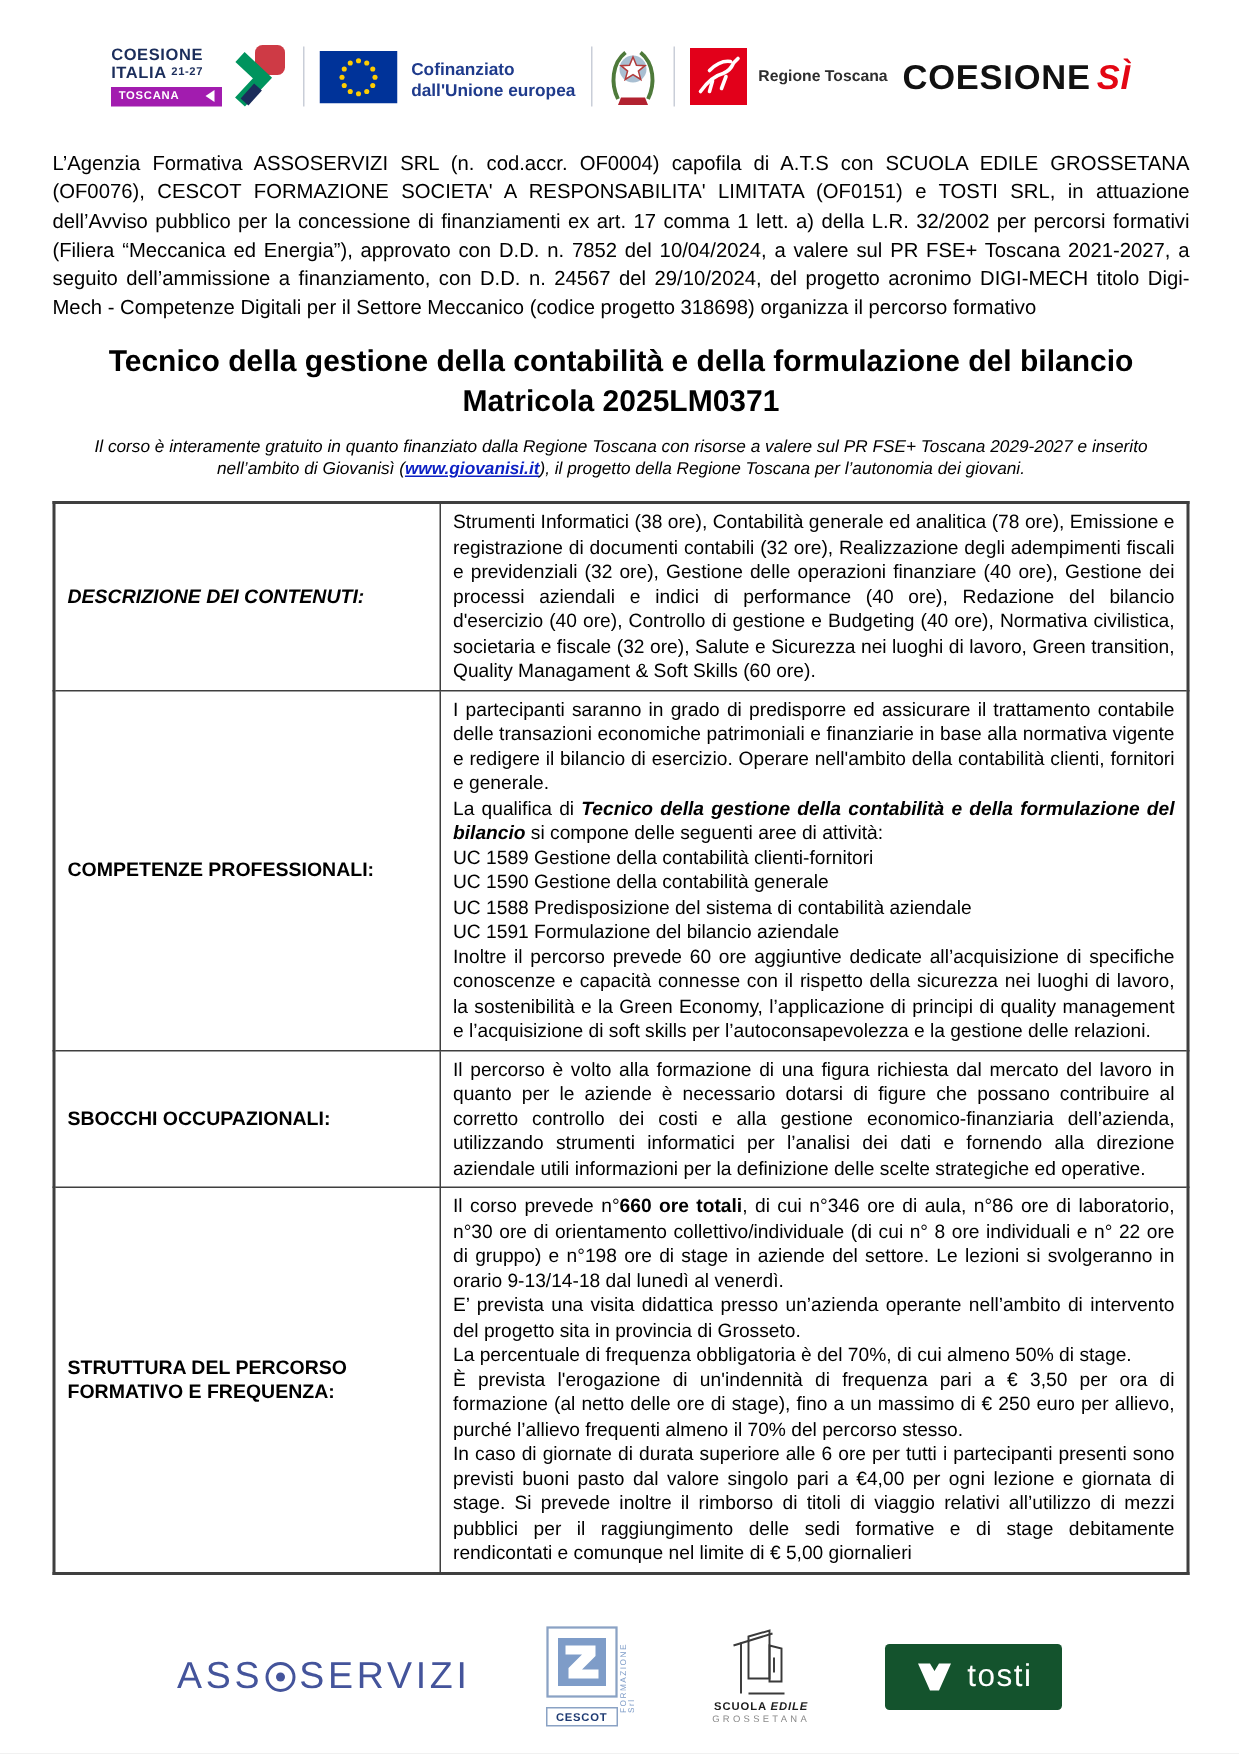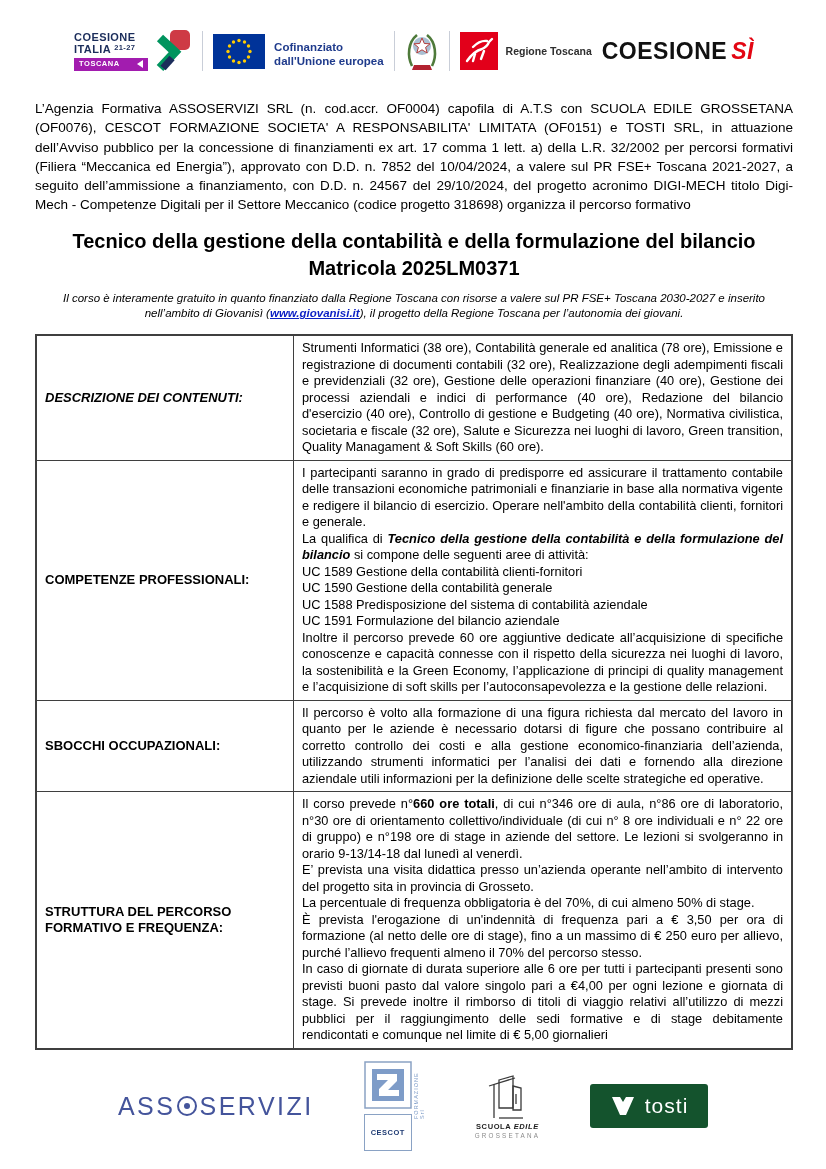--- a/index.html
+++ b/index.html
@@ -41,21 +41,21 @@
   .para{text-align:justify;}
   
   .footer-logos{position:absolute;left:0;right:0;bottom:18px;display:flex;align-items:center;justify-content:center;gap:50px;}
   .assoservizi{display:flex;align-items:center;color:#44549b;font-size:25px;letter-spacing:2.5px;font-weight:500;}
   .o-ring{width:16px;height:16px;border:2.5px solid #44549b;border-radius:50%;display:inline-flex;
         align-items:center;justify-content:center;margin:0 2px;}
   .o-ring i{width:6px;height:6px;border-radius:50%;background:#44549b;display:block;}
   .cescot{display:flex;align-items:flex-start;gap:2px;}
   .cescot-box{width:48px;}
   .cescot-label{border:1px solid #8aa2c4;font-size:7.5px;font-weight:bold;color:#1f3b73;
-        text-align:center;padding:13px 0;margin-top:1px;letter-spacing:.5px;}
+        text-align:center;padding:1px 0;margin-top:1px;letter-spacing:.5px;}
   .cescot-side{writing-mode:vertical-rl;transform:rotate(180deg);font-size:5.5px;color:#7e9cc8;
         letter-spacing:1px;line-height:1;height:58px;}
   .scuola{display:flex;flex-direction:column;align-items:center;}
   .scuola-l1{font-size:7.5px;font-weight:bold;color:#1c1c1c;letter-spacing:.6px;margin-top:2px;text-align:right;}
   .scuola-l1 em{font-style:italic;}
   .scuola-l2{font-size:6.3px;color:#8a8a8a;letter-spacing:2.2px;margin-top:1px;}
   .tosti{background:#14532d;border-radius:3px;width:118px;height:44px;display:flex;
         align-items:center;justify-content:center;gap:9px;}
   .tosti-word{color:#ffffff;font-size:21px;letter-spacing:1px;}
 </style>
@@ -132,21 +132,21 @@
   </div>
 
   <p class="intro">L’Agenzia Formativa ASSOSERVIZI SRL (n. cod.accr. OF0004) capofila di A.T.S con SCUOLA EDILE GROSSETANA (OF0076), CESCOT FORMAZIONE SOCIETA' A RESPONSABILITA' LIMITATA (OF0151) e TOSTI SRL, in attuazione dell’Avviso pubblico per la concessione di finanziamenti ex art. 17 comma 1 lett. a) della L.R. 32/2002 per percorsi formativi (Filiera “Meccanica ed Energia”), approvato con D.D. n. 7852 del 10/04/2024, a valere sul PR FSE+ Toscana 2021-2027, a seguito dell’ammissione a finanziamento, con D.D. n. 24567 del 29/10/2024, del progetto acronimo DIGI-MECH titolo Digi-Mech - Competenze Digitali per il Settore Meccanico (codice progetto 318698) organizza il percorso formativo</p>
 
   <div class="course-title">
     <div>Tecnico della gestione della contabilità e della formulazione del bilancio</div>
     <div>Matricola 2025LM0371</div>
   </div>
 
   <p class="subtitle">
-    <span>Il corso è interamente gratuito in quanto finanziato dalla Regione Toscana con risorse a valere sul PR FSE+ Toscana 2030-2027 e inserito nell’ambito di Giovanisì (</span><a href="#">www.giovanisi.it</a><span>), il progetto della Regione Toscana per l’autonomia dei giovani.</span>
+    <span>Il corso è interamente gratuito in quanto finanziato dalla Regione Toscana con risorse a valere sul PR FSE+ Toscana 2029-2027 e inserito nell’ambito di Giovanisì (</span><a href="#">www.giovanisi.it</a><span>), il progetto della Regione Toscana per l’autonomia dei giovani.</span>
   </p>
 
   <table class="course">
     <tbody>
         <tr>
           <td class="label-cell italic">DESCRIZIONE DEI CONTENUTI:</td>
           <td class="content-cell">
             <div class="para"><span>Strumenti Informatici (38 ore), Contabilità generale ed analitica (78 ore), Emissione e registrazione di documenti contabili (32 ore), Realizzazione degli adempimenti fiscali e previdenziali (32 ore), Gestione delle operazioni finanziare (40 ore), Gestione dei processi aziendali e indici di performance (40 ore), Redazione del bilancio d'esercizio (40 ore), Controllo di gestione e Budgeting (40 ore), Normativa civilistica, societaria e fiscale (32 ore), Salute e Sicurezza nei luoghi di lavoro, Green transition, Quality Managament &amp; Soft Skills (60 ore).</span></div>
           </td>
         </tr>

